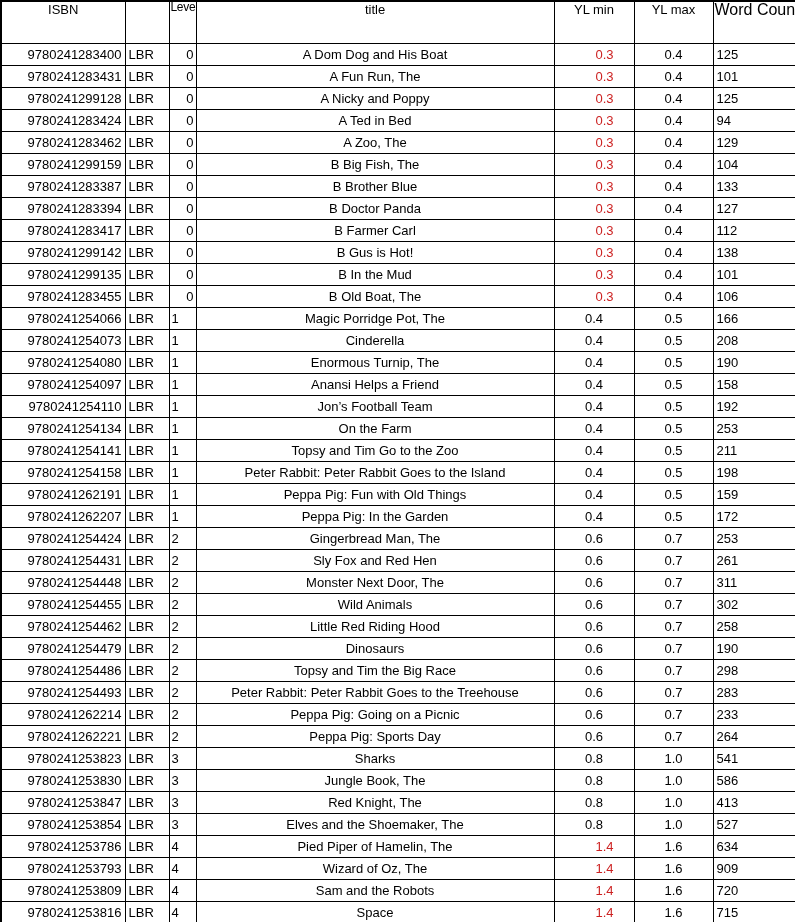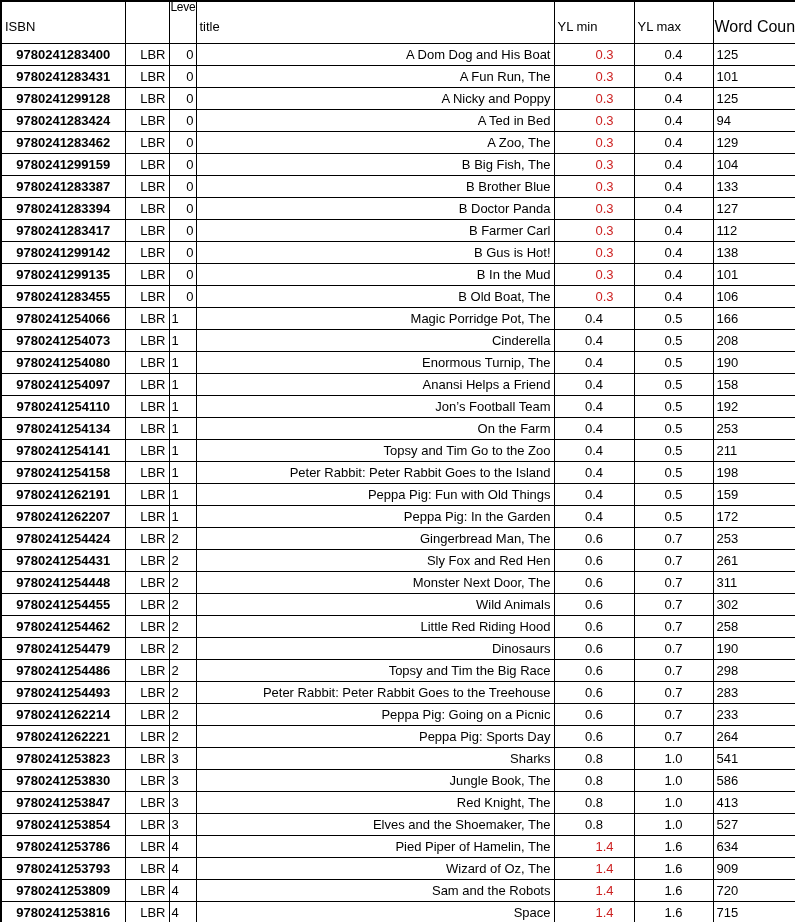--- a/index.html
+++ b/index.html
@@ -23,38 +23,38 @@
     padding: 0 3px;
     overflow: hidden;
     white-space: nowrap;
     height: 21px;
     line-height: 21px;
     box-sizing: border-box;
   }
   .grid thead th {
     height: 42px;
     font-weight: normal;
-    text-align: left;
+    text-align: center;
     vertical-align: top;
-    padding-top: 17px;
+    padding-top: 0;
     line-height: 16px;
   }
   .grid thead th.h-level {
     font-size: 12px;
     line-height: 9px;
     text-align: left;
     padding: 1px 1px 0 1px;
     letter-spacing: -0.3px;
   }
   .grid thead th.h-count { font-size: 16px; padding-left: 1px; padding-right: 1px; }
-  td.c-isbn   { text-align: center; font-weight: bold; }
-  td.c-pub    { text-align: right; }
+  td.c-isbn   { text-align: right; }
+  td.c-pub    { text-align: left; }
   td.c-level.lv-right { text-align: right; padding-right: 2px; }
   td.c-level.lv-left  { text-align: left;  padding-left: 2px; }
-  td.c-title  { text-align: right; }
+  td.c-title  { text-align: center; }
   td.c-min, td.c-max { text-align: center; }
   td.c-count  { text-align: left; }
   td.c-min.red { color: var(--red, #cc2222); padding-left: 24px; }
 </style>
 </head>
 <body>
 
 <div class="sheet">
   <table class="grid">
     <colgroup>

